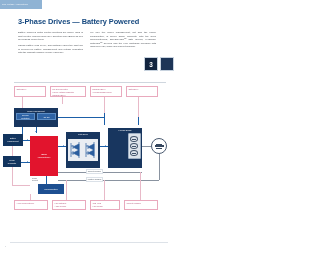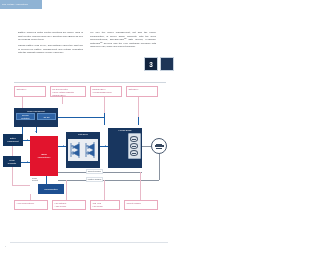--- a/index.html
+++ b/index.html
@@ -228,20 +228,21 @@
 </style>
 </head>
 <body>
 
 <div class="page">
 
   <div class="tag-band">
     <span class="tag-band-text">Low Voltage Applications</span>
   </div>
 
+  <div class="page-title">3-Phase Drives — Battery Powered</div>
 
   <div class="intro col-left">
     <p>Battery powered motor control solutions are widely used in light electric vehicles such as e-scooters and eBikes as well as cordless power tools.</p>
     <p>Saving battery load is key, and software offers the right mix of devices for battery management and voltage regulation with the highest possible energy efficiency.</p>
   </div>
   <div class="intro col-right">
     <p>We only the power management, but also the power consumption, is driven highly efficiently with the SMC microcontrollers, EiceDRIVER™ gate drivers, n-channel OptiMOS™ devices and the ever switching precision with Infineon's Hall, angle and current sensors.</p>
   </div>
 
   <div class="badge-wrap">

